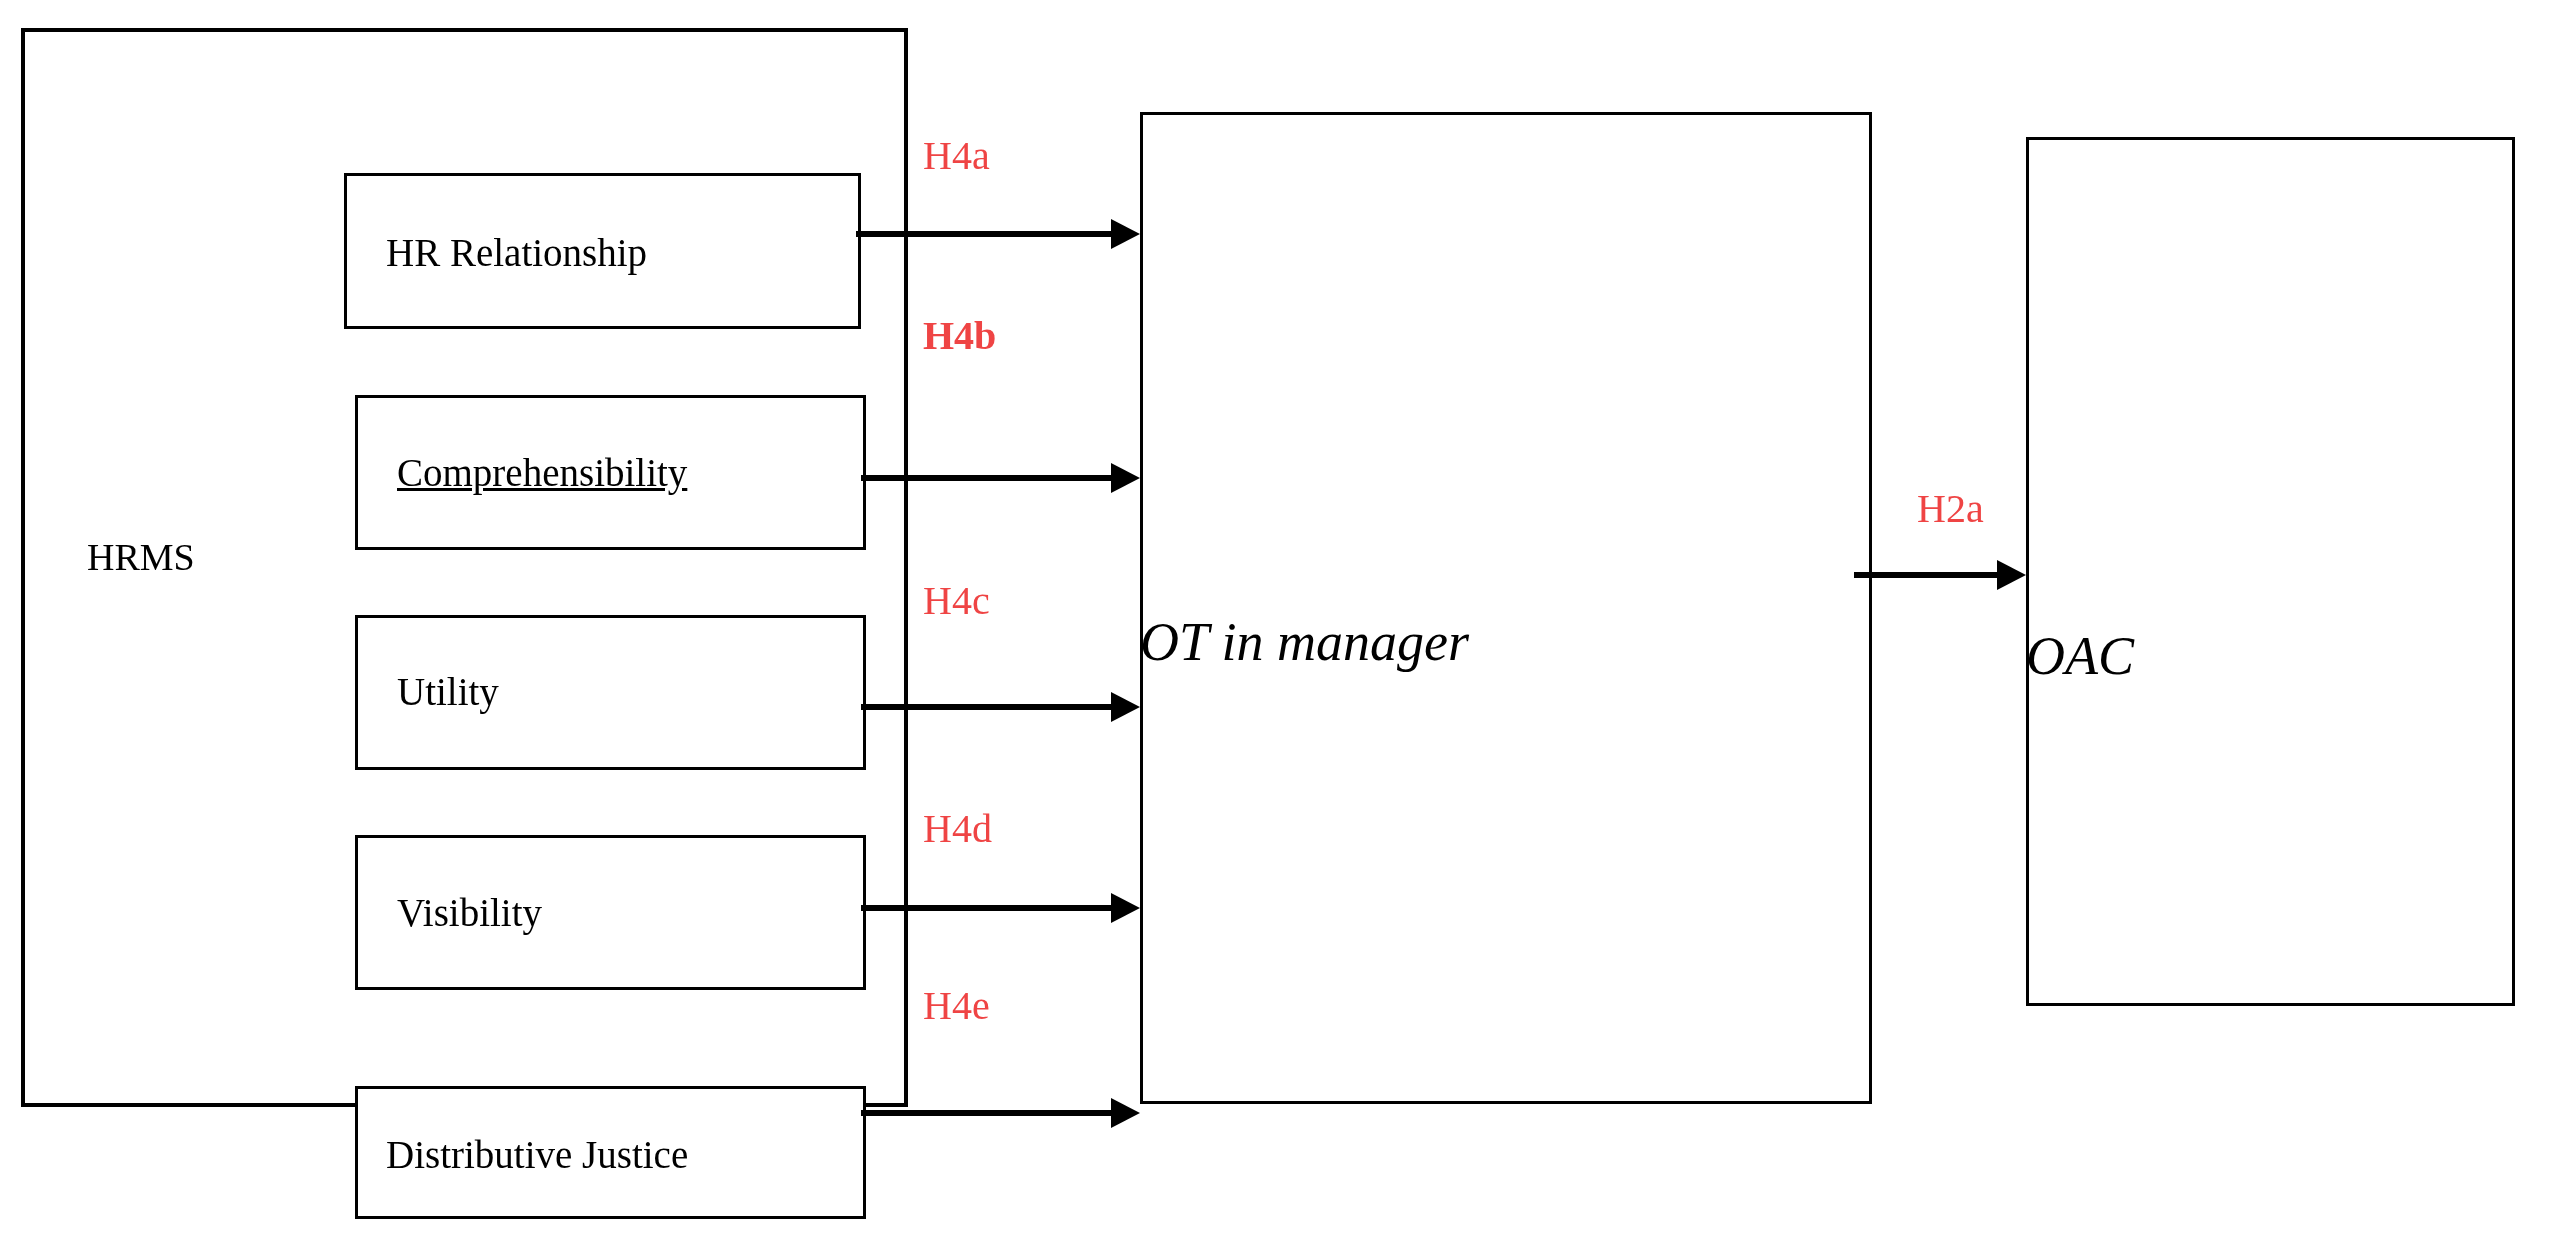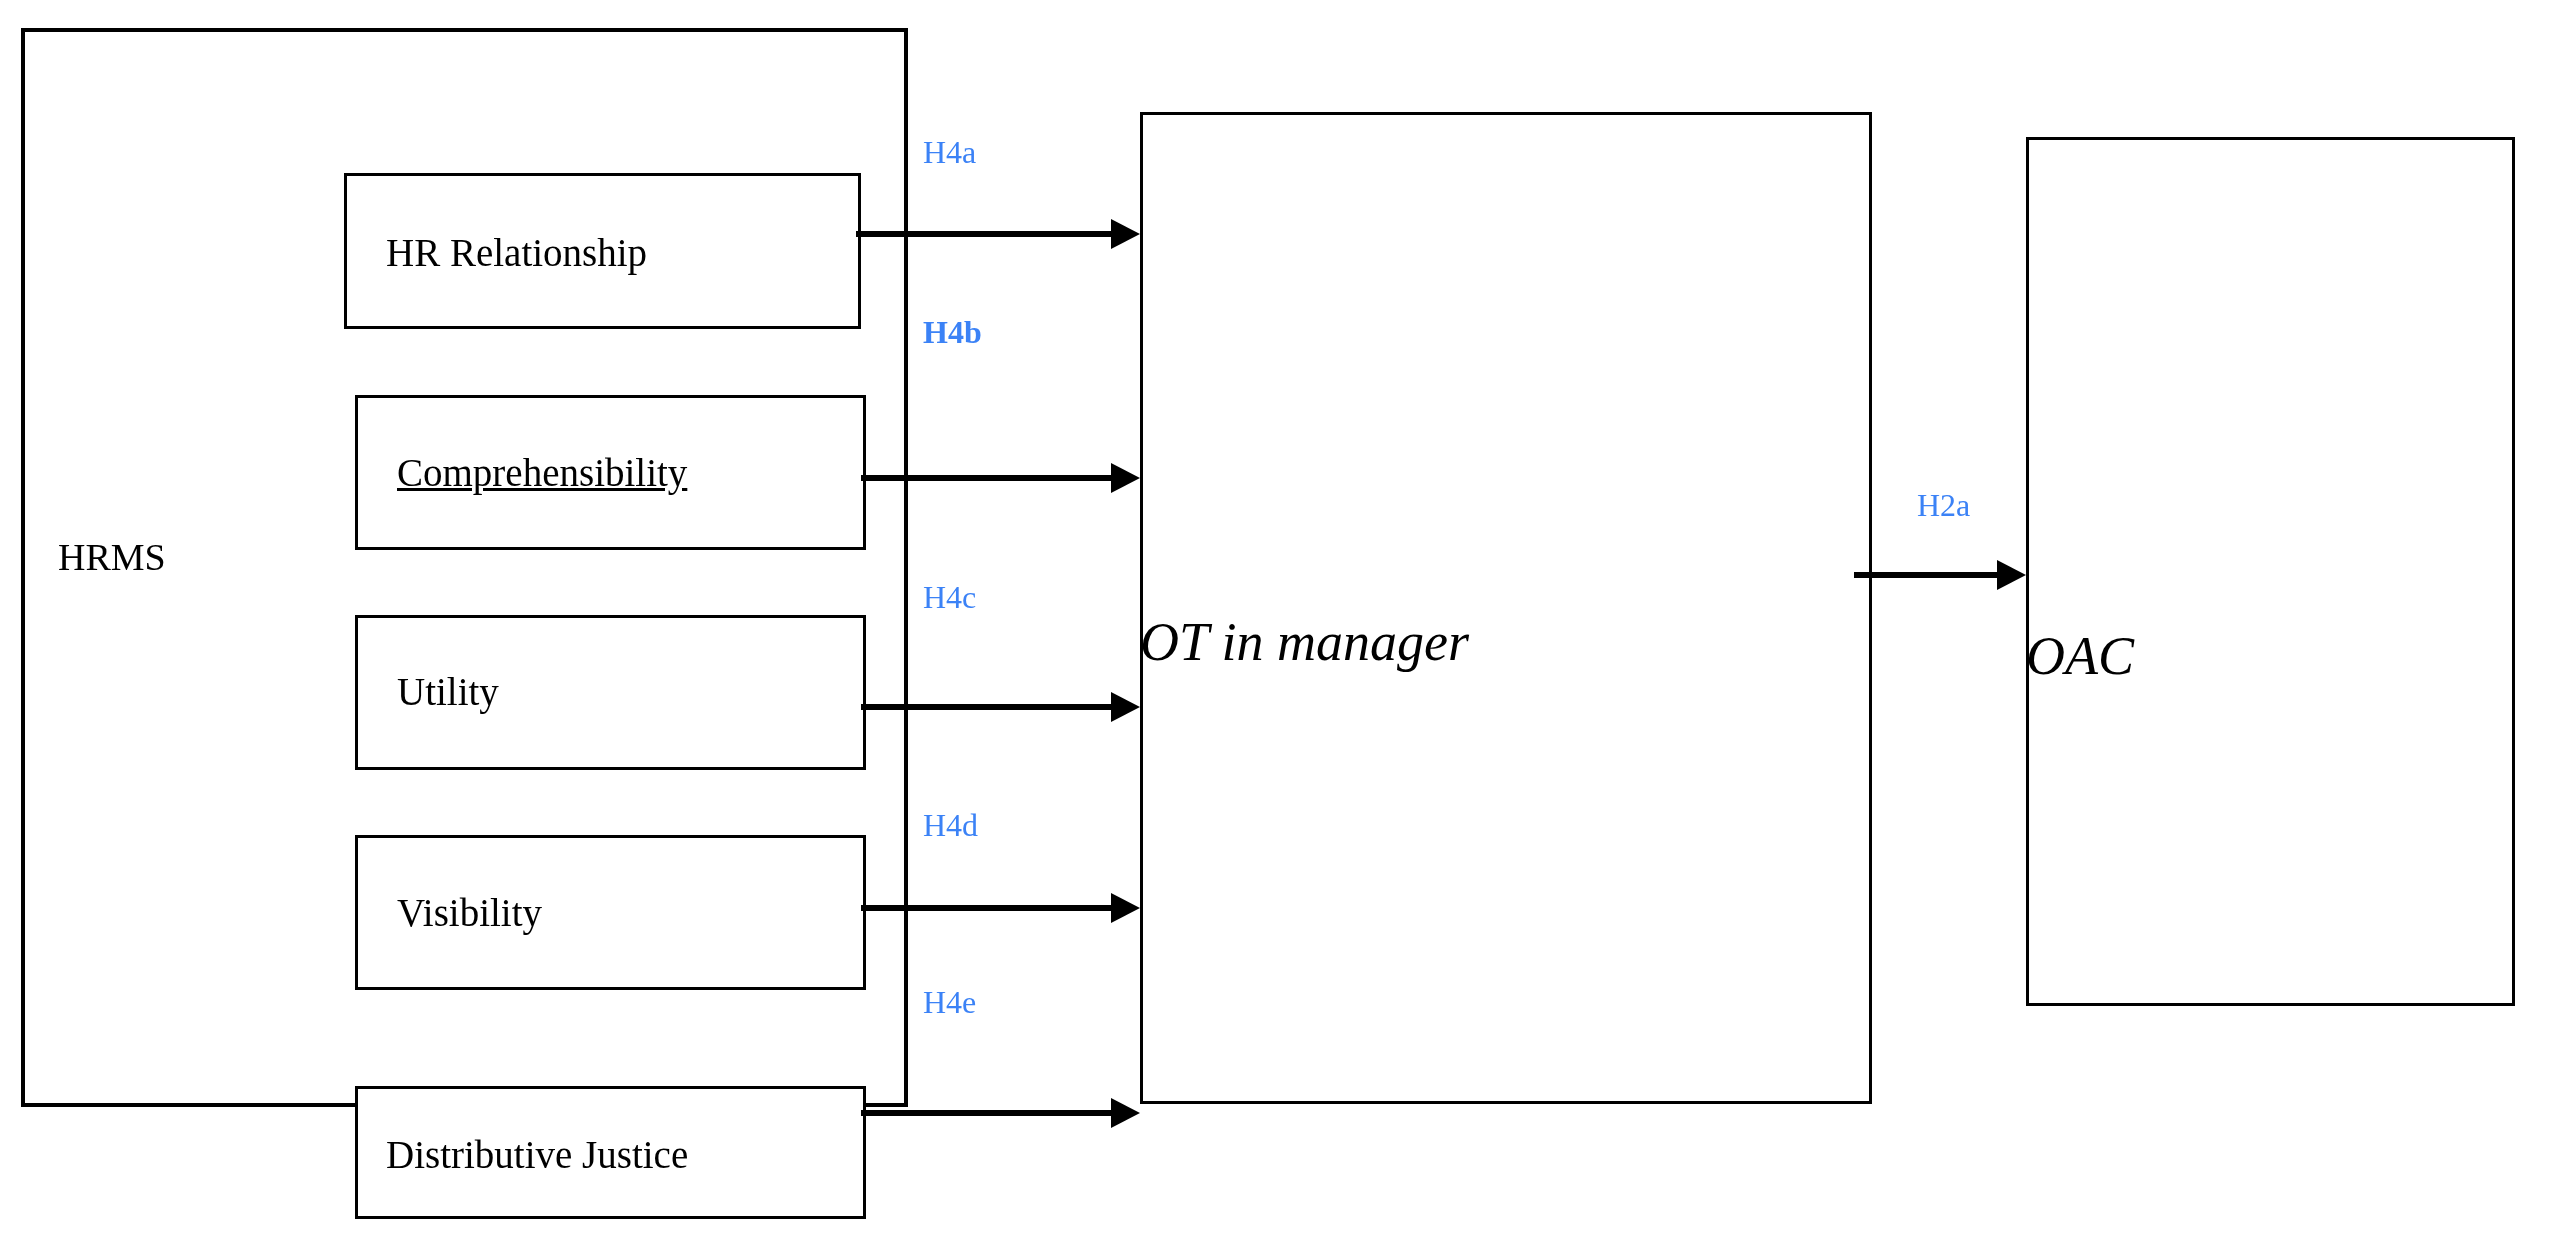--- a/index.html
+++ b/index.html
@@ -48,22 +48,22 @@
     z-index: 5;
     text-align: left;
     font-style: italic;
   }
   .group-label {
     font-size: 38px;
     z-index: 5;
   }
   .hyp-label {
     position: absolute;
-    font-size: 32px;
-    color: #3b82f6;
+    font-size: 40px;
+    color: #ef4444;
     white-space: nowrap;
     line-height: 1;
     z-index: 6;
   }
   
   .arrow {
     position: absolute;
     height: 0;
     z-index: 4;
   }
@@ -84,21 +84,21 @@
     border-left: 29px solid #000000;
   }
 </style>
 </head>
 <body>
 
 <div id="canvas">
 
   <div class="box" id="hrms-container" style="left:21px; top:28px; width:887px; height:1079px;"></div>
 
-  <div class="box-label group-label" style="left:58px; top:538px;">HRMS</div>
+  <div class="box-label group-label" style="left:87px; top:538px;">HRMS</div>
 
   <div class="box construct-box" style="left:344px; top:173px; width:517px; height:156px;"></div>
   <div class="box-label construct-label" style="left:386px; top:233px;">HR Relationship</div>
 
   <div class="box construct-box" style="left:355px; top:395px; width:511px; height:155px;"></div>
   <div class="box-label construct-label" style="left:397px; top:453px;text-decoration:underline;">Comprehensibility</div>
 
   <div class="box construct-box" style="left:355px; top:615px; width:511px; height:155px;"></div>
   <div class="box-label construct-label" style="left:397px; top:672px;">Utility</div>
 

